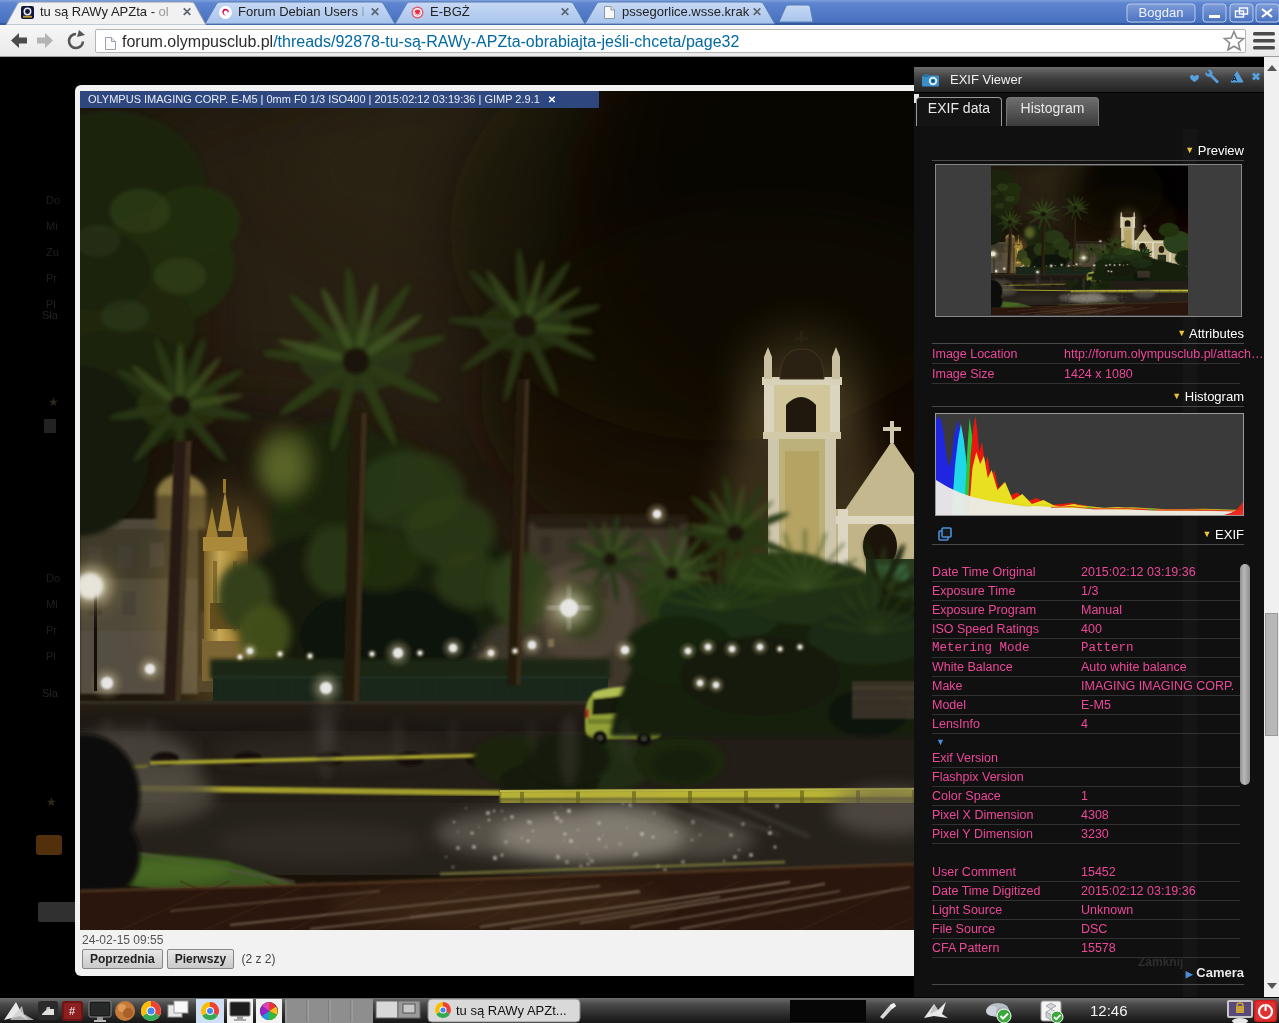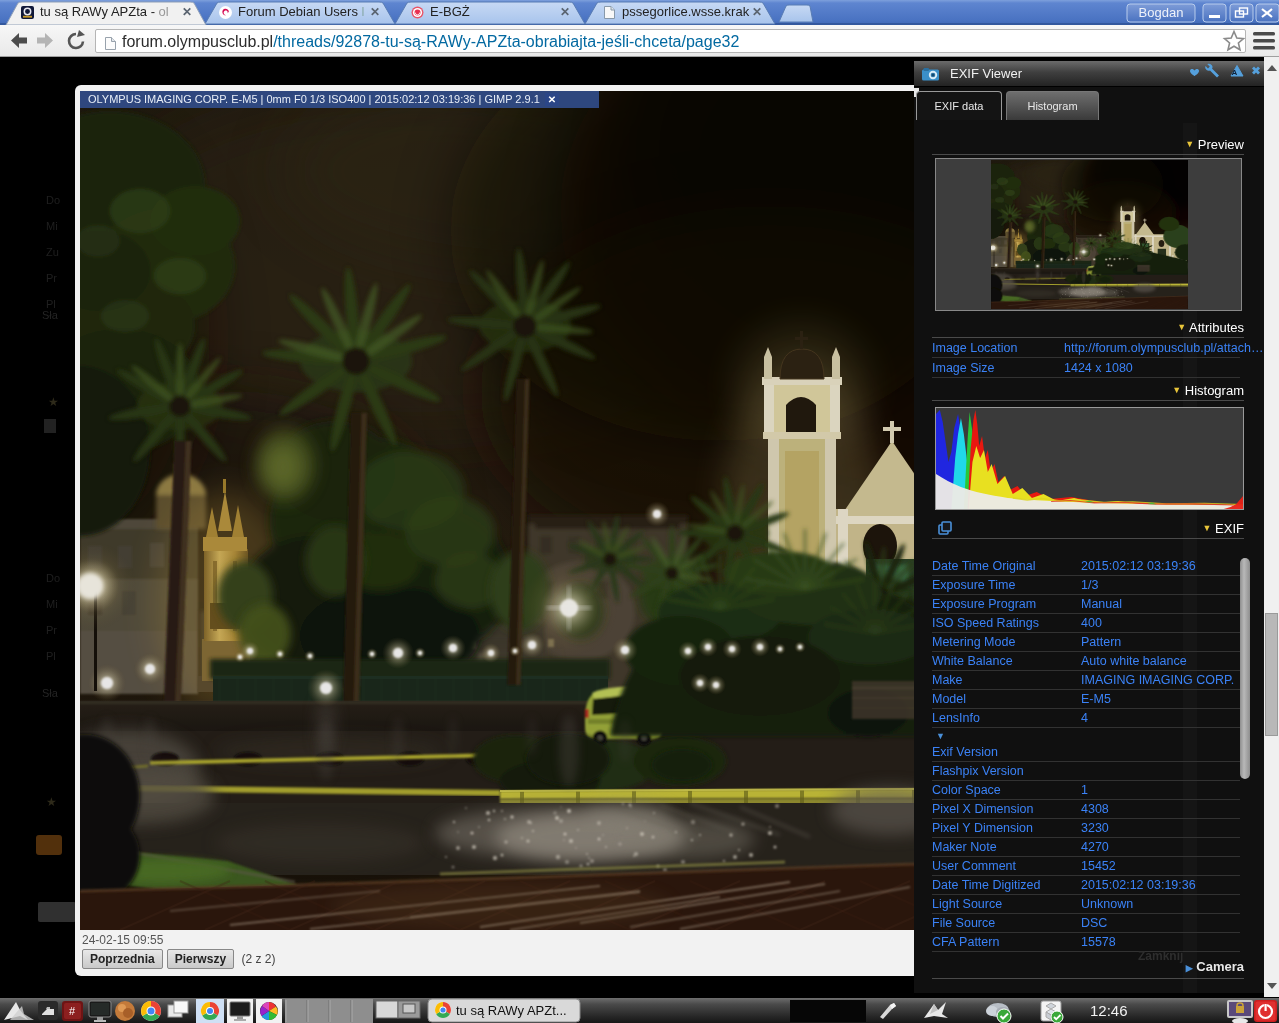--- a/index.html
+++ b/index.html
@@ -23,34 +23,34 @@
     background:#f2f2f2; border-radius:6px; }
   #photo { position:absolute; left:5px; top:6px; width:834px; height:839px; background:#1a140c; overflow:hidden;}
   #infobar { position:absolute; left:5px; top:6px; width:519px; height:17px; background:rgba(48,75,136,0.93);
     font-size:11px; color:#e8eef8; padding:2px 0 0 8px; white-space:nowrap; }
   #infobar .cl { display:inline-block; width:14px; height:13px; background:#2b4687; color:#fff;
     text-align:center; line-height:13px; font-size:10px; font-weight:bold; margin-left:5px; }
   #lbfooter { position:absolute; left:0px; top:845px; width:1147px; height:46px; font-size:12px; color:#555;text-align:right; }
   .lbbtn { display:inline-block; background:linear-gradient(#e8e8e8,#c9c9c9); border:1px solid #888;
     border-radius:2px; font-weight:bold; color:#222; font-size:12px; padding:2px 7px; margin-right:4px; }
   
-  #panel { position:absolute; left:914px; top:4px; width:350px; height:932px; background:#101010; color:#ddd; }
+  #panel { position:absolute; left:914px; top:10px; width:350px; height:932px; background:#101010; color:#ddd; }
   #ptitle { position:absolute; left:0; top:0; width:350px; height:26px;
     background:linear-gradient(#6b6b6b 0%, #3f3f3f 45%, #232323 100%); border-bottom:1px solid #000;
     color:#f0f0f0; font-size:13px; line-height:26px; }
-  .ptab { position:absolute; top:30px; height:29px; border-radius:4px 4px 0 0; font-size:11px;
-    color:#e8e8e8; text-align:center; padding-top:8px; }
+  .ptab { position:absolute; top:30px; height:29px; border-radius:4px 4px 0 0; font-size:14px;
+    color:#e8e8e8; text-align:center; padding-top:2px; }
   #ptab1 { left:2px; width:86px; background:#141414; border:1px solid #9a9a9a; border-bottom:none; }
   #ptab2 { left:92px; width:93px; background:linear-gradient(#6e6e6e,#3a3a3a); border:1px solid #777; border-bottom:none; }
   .sechdr { position:absolute; right:20px; font-size:13px; color:#fff; }
   .sechdr .tri { color:#e8c53a; font-size:9px; vertical-align:2px; }
   .hline { position:absolute; left:18px; width:312px; height:1px; background:#4a4a4a; }
   #prevbox { position:absolute; left:21px; top:97px; width:307px; height:153px; background:#3d3d3d; border:1px solid #888; }
   #prevthumb { position:absolute; left:55px; top:1px; width:197px; height:149px; background:#111; }
-  .erow { position:absolute; left:18px; width:308px; height:19px; font-size:12.5px; color:#3b82f6;
+  .erow { position:absolute; left:18px; width:308px; height:19px; font-size:12.5px; color:#ec4899;
     border-bottom:1px solid #323232; padding-top:2px; white-space:nowrap; }
   .erow .val { position:absolute; left:149px; top:2px; }
   .erow2 .val { position:absolute; left:149px; top:2px; }
   #histbox { position:absolute; left:21px; top:346px; width:309px; height:103px; background:#3a3a3a; border:1px solid #999; }
   
   #scrollbar { position:absolute; left:1264px; top:0px; width:15px; height:940px; background:#f0f0f0; }
   #sb-thumb { position:absolute; left:1px; top:556px; width:13px; height:123px; background:#b8b8b8; border:1px solid #9a9a9a; }
   .sb-arr { position:absolute; left:3px; width:0; height:0; }
   
   #taskbar { position:absolute; left:0; top:997px; width:1279px; height:26px;
@@ -1483,32 +1483,31 @@
       <div class="sechdr" style="top:460px;"><span class="tri">▼</span> EXIF</div>
 <svg width="14" height="14" viewBox="0 0 14 14" style="position:absolute;left:24px;top:460px;">
           <rect x="1" y="4" width="9" height="9" rx="1" fill="none" stroke="#4a90d9" stroke-width="1.6"></rect>
           <rect x="4" y="1" width="9" height="9" rx="1" fill="#16181c" stroke="#4a90d9" stroke-width="1.6"></rect>
         </svg>
       <div class="hline" style="top:477px;"></div>
       <div class="erow" style="top:496px;">Date Time Original<span class="val">2015:02:12 03:19:36</span></div>
       <div class="erow" style="top:515px;">Exposure Time<span class="val">1/3</span></div>
       <div class="erow" style="top:534px;">Exposure Program<span class="val">Manual</span></div>
       <div class="erow" style="top:553px;">ISO Speed Ratings<span class="val">400</span></div>
-      <div class="erow" style="top:572px;">Metering Mode<span class="val">Pattern</span></div>
+      <div class="erow" style="top:572px;font-family:Liberation Mono, monospace;">Metering Mode<span class="val">Pattern</span></div>
       <div class="erow" style="top:591px;">White Balance<span class="val">Auto white balance</span></div>
       <div class="erow" style="top:610px;">Make<span class="val">IMAGING IMAGING CORP.</span></div>
       <div class="erow" style="top:629px;">Model<span class="val">E-M5</span></div>
       <div class="erow" style="top:648px;">LensInfo<span class="val">4</span></div>
       <div style="position:absolute; left:22px; top:670px; color:#4a90d9; font-size:9px;">▼</div>
       <div class="erow erow2" style="top:701px;">Flashpix Version</div>
       <div class="erow erow2" style="top:682px;">Exif Version</div>
       <div class="erow erow2" style="top:720px;">Color Space<span class="val">1</span></div>
       <div class="erow erow2" style="top:739px;">Pixel X Dimension<span class="val">4308</span></div>
       <div class="erow erow2" style="top:758px;">Pixel Y Dimension<span class="val">3230</span></div>
-      <div class="erow erow2" style="top:777px;">Maker Note<span class="val">4270</span></div>
       <div class="erow erow2" style="top:796px;">User Comment<span class="val">15452</span></div>
       <div class="erow erow2" style="top:815px;">Date Time Digitized<span class="val">2015:02:12 03:19:36</span></div>
       <div class="erow erow2" style="top:834px;">Light Source<span class="val">Unknown</span></div>
       <div class="erow erow2" style="top:853px;">File Source<span class="val">DSC</span></div>
       <div class="erow erow2" style="top:872px;">CFA Pattern<span class="val">15578</span></div>
       <div style="position:absolute; left:326px; top:497px; width:10px; height:221px; background:linear-gradient(90deg,#8e8e8e,#b8b8b8 40%,#8e8e8e); border-radius:5px;"></div>
       <div style="position:absolute; left:224px; top:888px; color:#2e2e2e; font-size:12px; font-weight:bold;">Zamknij</div>
       <div class="sechdr" style="top:898px; color:#e8e8e8;font-weight:bold;"><span style="color:#4a90d9; font-size:9px;">▶</span> Camera</div>
       <div class="hline" style="top:917px;"></div>
     </div>

